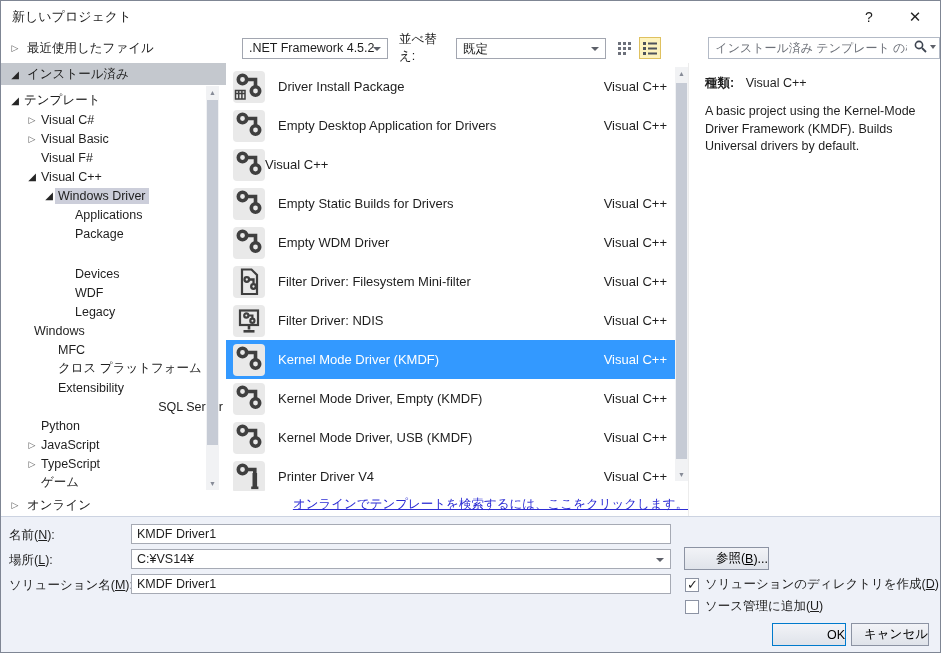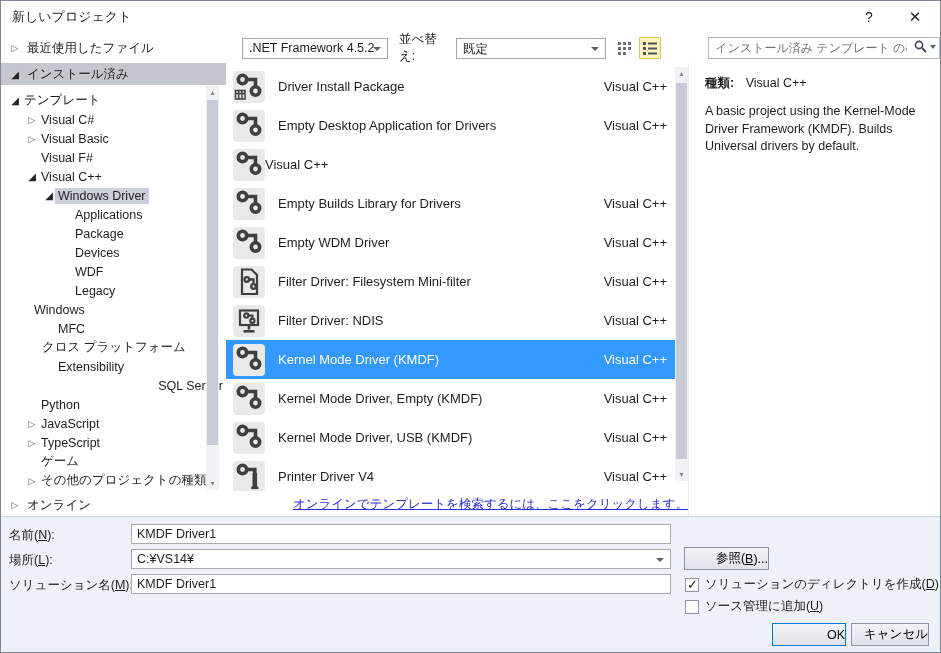--- a/index.html
+++ b/index.html
@@ -205,41 +205,41 @@
     <span class="lbl">Windows Driver</span>
   </div>
         <div class="tree-item" style="padding-left: 59px;">
     <span class="twisty"></span>
     <span class="lbl">Applications</span>
   </div>
         <div class="tree-item" style="padding-left: 59px;">
     <span class="twisty"></span>
     <span class="lbl">Package</span>
   </div>
+        <div class="tree-item" style="padding-left: 59px; margin-top: 21px;">
+    <span class="twisty"></span>
+    <span class="lbl">Devices</span>
+  </div>
         <div class="tree-item" style="padding-left: 59px;">
     <span class="twisty"></span>
-    <span class="lbl">Devices</span>
+    <span class="lbl">WDF</span>
   </div>
         <div class="tree-item" style="padding-left: 59px;">
     <span class="twisty"></span>
-    <span class="lbl">WDF</span>
-  </div>
-        <div class="tree-item" style="padding-left: 59px;">
-    <span class="twisty"></span>
     <span class="lbl">Legacy</span>
   </div>
         <div class="tree-item" style="padding-left: 18px;">
     <span class="twisty"></span>
     <span class="lbl">Windows</span>
   </div>
         <div class="tree-item" style="padding-left: 42px;">
     <span class="twisty"></span>
     <span class="lbl">MFC</span>
   </div>
-        <div class="tree-item" style="padding-left: 26px;">
+        <div class="tree-item" style="padding-left: 42px;">
     <span class="twisty"></span>
     <span class="lbl">クロス プラットフォーム</span>
   </div>
         <div class="tree-item" style="padding-left: 42px;">
     <span class="twisty"></span>
     <span class="lbl">Extensibility</span>
   </div>
         <div class="tree-item" style="padding-left: 25px; justify-content: flex-end;">
     <span class="twisty"></span>
     <span class="lbl">SQL Server</span>
@@ -316,21 +316,21 @@
   </div>
         <div class="trow">
     <span class="ticon"><svg viewBox="0 0 32 32" width="32" height="32">
               <rect x="0" y="0" width="32" height="32" rx="4" fill="#e9e9e9"></rect>
               <g stroke="#3f3f3f" stroke-width="3.6" fill="none">
                 <circle cx="9.5" cy="8.5" r="4.2"></circle>
                 <path d="M13.7 8.5 H22.5 V15.8"></path>
                 <circle cx="22.5" cy="20" r="4.2"></circle>
               </g>
             </svg></span>
-    <span class="tname">Empty Builds Library for Drivers</span>
+    <span class="tname">Empty Static Builds for Drivers</span>
     <span class="tlang">Visual C++</span>
   </div>
         <div class="trow">
     <span class="ticon"><svg viewBox="0 0 32 32" width="32" height="32">
               <rect x="0" y="0" width="32" height="32" rx="4" fill="#e9e9e9"></rect>
               <g stroke="#3f3f3f" stroke-width="3.6" fill="none">
                 <circle cx="9.5" cy="8.5" r="4.2"></circle>
                 <path d="M13.7 8.5 H22.5 V15.8"></path>
                 <circle cx="22.5" cy="20" r="4.2"></circle>
               </g>

